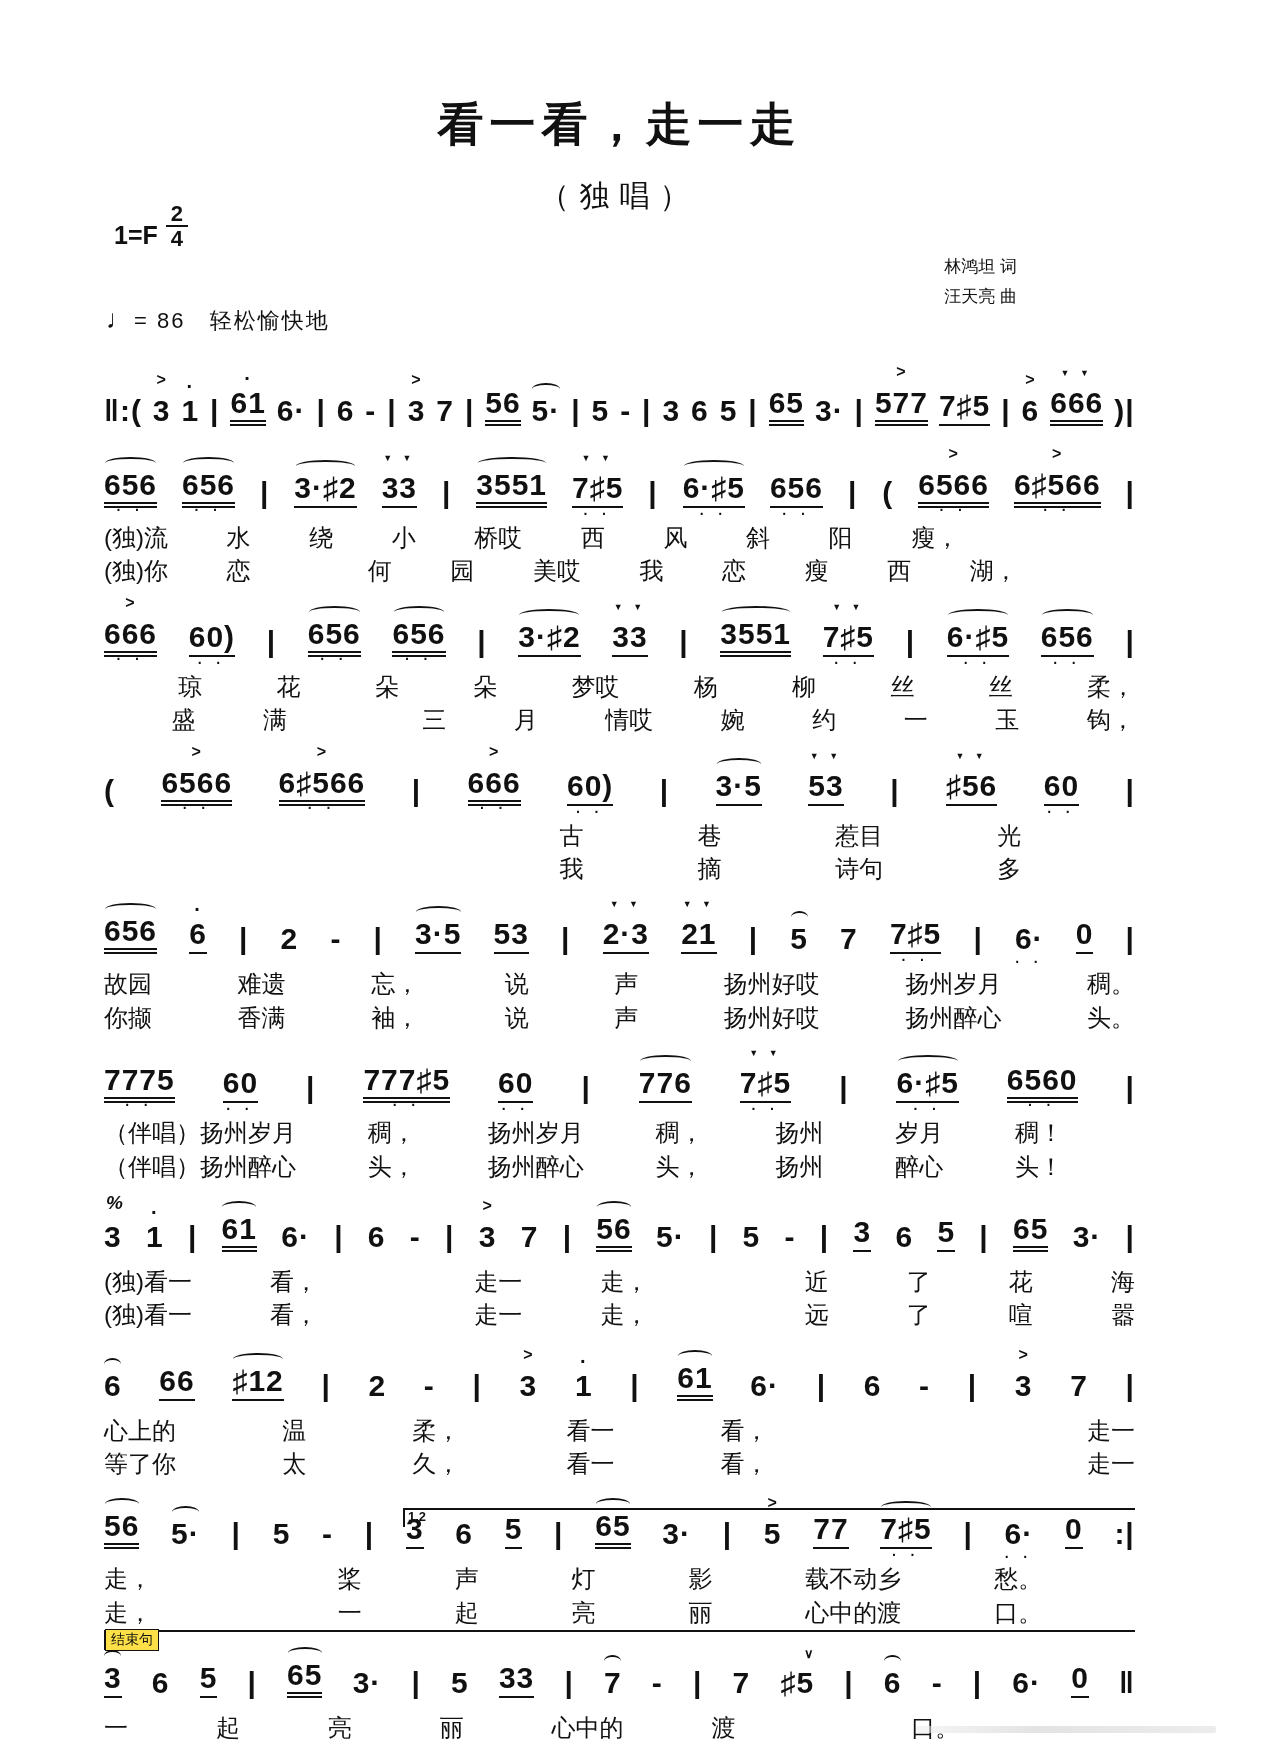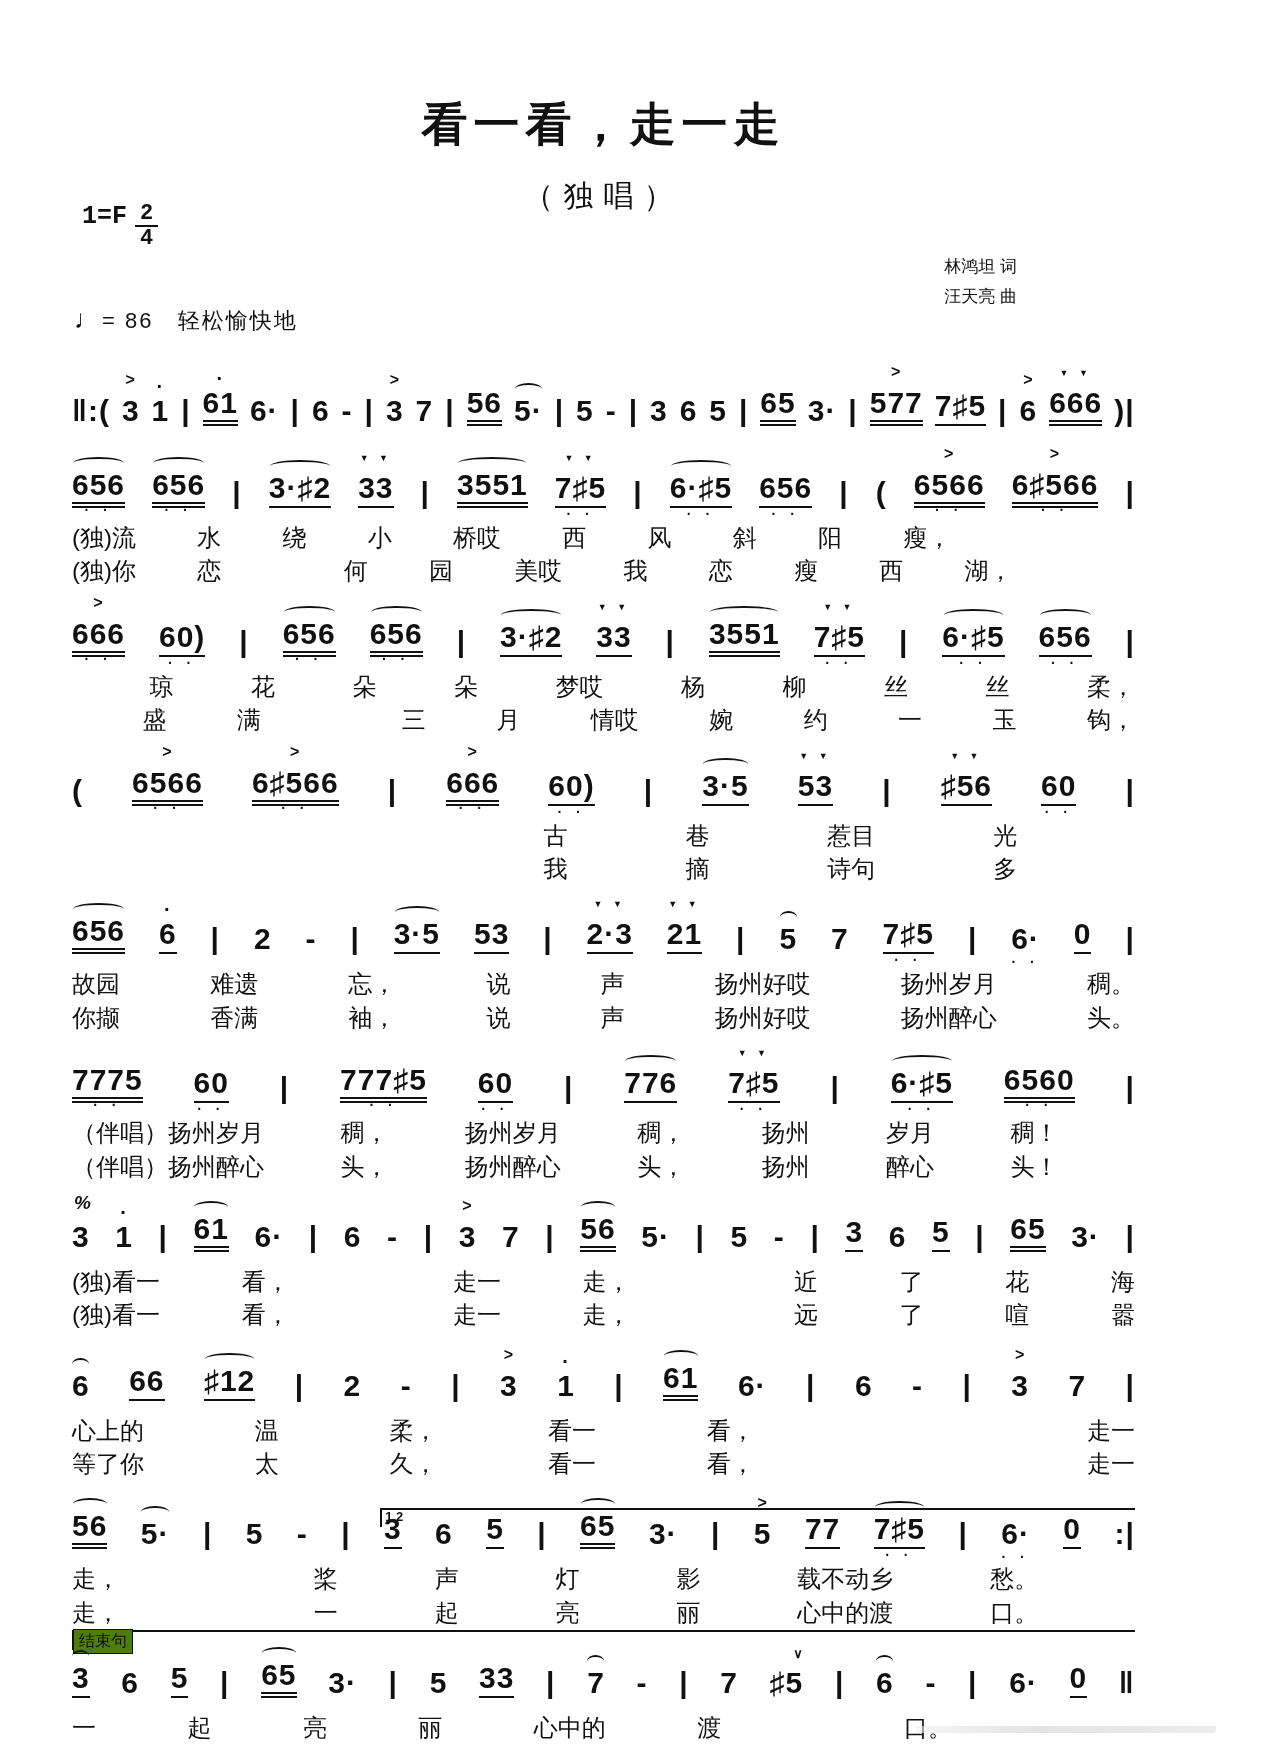--- a/index.html
+++ b/index.html
@@ -1,25 +1,25 @@
 <!DOCTYPE html>
 <html><head>
 <meta charset="utf-8">
 <style>
   html,body{margin:0;padding:0;background:#888;}
   .page{
     width:1278px;height:1763px;background:#fff;box-sizing:border-box;
-    padding:36px 143px 20px 72px;margin:0 auto;position:relative;
+    padding:36px 143px 20px 104px;margin:0 auto;position:relative;
     font-family:"Liberation Sans",sans-serif;color:#111;overflow:hidden;
   }
   
   .header{position:relative;height:262px;}
   .title{text-align:center;font-size:46px;font-weight:bold;letter-spacing:6px;margin:58px 0 20px;}
   .subtitle{text-align:center;font-size:30px;letter-spacing:10px;}
-  .keytime{position:absolute;left:10px;top:108px;display:flex;align-items:flex-start;font-size:25px;font-weight:bold;font-family:Liberation Mono, monospace;}
+  .keytime{position:absolute;left:10px;top:108px;display:flex;align-items:flex-end;font-size:25px;font-weight:bold;}
   .fraction{display:inline-flex;flex-direction:column;text-align:center;margin-left:8px;font-size:22px;line-height:1.05;font-weight:bold;}
   .fraction .num{border-bottom:2px solid #111;padding:0 5px;}
   .tempo{position:absolute;left:2px;top:210px;font-size:22px;letter-spacing:2px;}
   .tempo .notehead{font-size:26px;}
   .credits{position:absolute;right:118px;top:158px;text-align:right;font-size:17px;line-height:1.75;}
   
   .score{padding-top:8px;}
   .music-line{position:relative;margin-bottom:7px;}
   .notes{display:flex;justify-content:space-between;align-items:flex-end;
          font-weight:bold;font-size:30px;padding:24px 0 13px;}
@@ -39,22 +39,22 @@
                top:-20px;font-size:20px;font-weight:bold;}
   .f-v::before{content:"∨";position:absolute;left:70%;top:-21px;font-size:13px;font-weight:bold;}
   .lyrics{display:flex;justify-content:space-between;font-size:24px;line-height:1.35;margin-top:1px;}
   .lyrics span{white-space:nowrap;}
   .segno{position:absolute;top:2px;left:2px;font-size:19px;font-weight:bold;font-style:italic;}
   .volta{position:absolute;top:21px;left:29%;right:0;height:17px;
          border-top:2px solid #111;border-left:2px solid #111;}
   .volta span{position:absolute;left:3px;top:-1px;font-size:13px;font-weight:bold;}
   .ending{position:absolute;top:-6px;left:0;right:0;height:18px;
           border-top:2px solid #111;border-left:2px solid #111;}
-  .ending-label{position:absolute;left:-1px;top:-3px;font-size:16px;
-                border:1px solid #111;padding:0 5px;background:#4d7c0f;line-height:1.4;}
+  .ending-label{position:absolute;left:-1px;top:-3px;font-size:14px;
+                border:1px solid #111;padding:0 5px;background:#fde047;line-height:1.4;}
   .watermark{position:absolute;right:62px;bottom:30px;width:300px;height:7px;
              background:linear-gradient(90deg,#eee,#ccc 40%,#ddd);opacity:.55;border-radius:2px;}
 </style>
 </head>
 <body>
 
 <div class="page">
 
   <div class="header">
     <div class="title">看一看，走一走</div>

